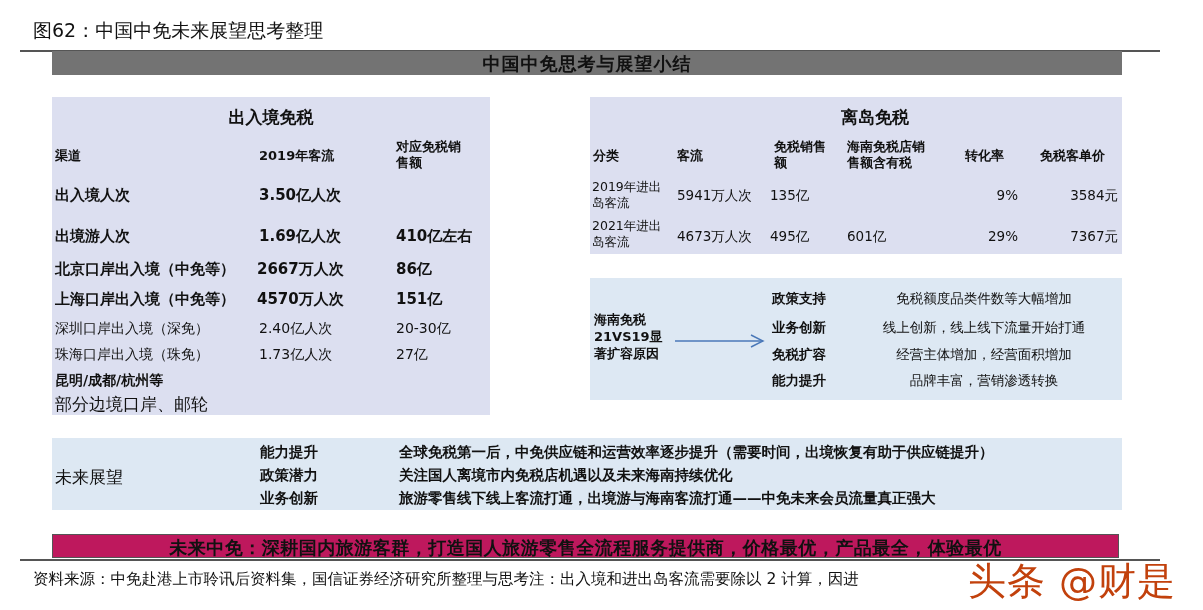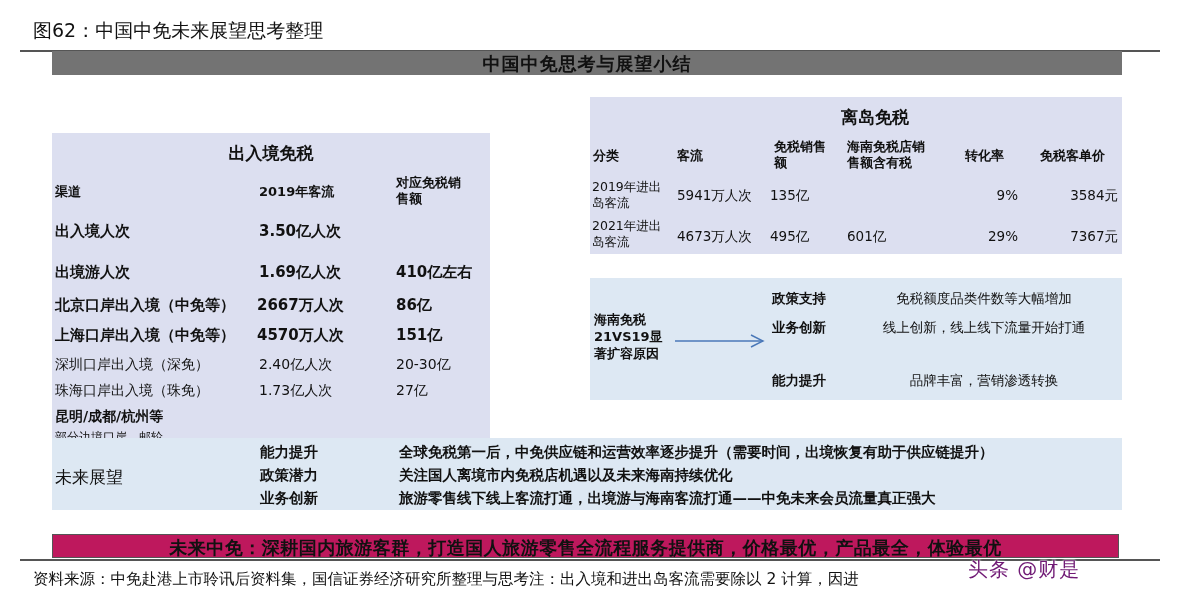--- a/index.html
+++ b/index.html
@@ -5,21 +5,21 @@
   html, body { margin:0; padding:0; background:#ffffff; }
   body { width:1203px; height:610px; position:relative; overflow:hidden;
          font-family:"DejaVu Sans", "Liberation Sans", sans-serif; color:#111; }
   .abs { position:absolute; }
   .fig-title { left:33px; top:18px; font-size:19px; color:#111; white-space:nowrap; }
   .rule-top { left:20px; top:50px; width:1140px; height:0; border-top:2px solid #555; }
   .banner { left:52px; top:51px; width:1070px; height:24px; background:#737373; }
   .banner-title { position:absolute; left:0; right:0; top:1px; text-align:center; font-size:18px; font-weight:bold; letter-spacing:1px; }
 
   
-  .panel-left { left:52px; top:97px; width:438px; height:318px; background:#dcdff0;margin-top:36px; }
+  .panel-left { left:52px; top:97px; width:438px; height:318px; background:#dcdff0; }
   .pl-title { position:absolute; left:0; width:438px; top:9px; text-align:center; font-size:17px; font-weight:bold; }
   .pl-hdr { position:absolute; font-size:13px; font-weight:bold; line-height:16px; }
   .pl-row { position:absolute; left:0; width:438px; }
   .pl-row span { position:absolute; white-space:nowrap; }
   .c1 { left:3px; } .c2 { left:207px; } .c3 { left:344px; }
   .big { font-size:15px; font-weight:bold; }
   .norm { font-size:14px; }
 
   
   .panel-rt { left:590px; top:97px; width:532px; height:157px; background:#dcdff0; }
@@ -40,21 +40,21 @@
   .panel-fu { left:52px; top:438px; width:1070px; height:72px; background:#dde8f3; }
   .fu-label { position:absolute; left:3px; top:28px; font-size:17px; }
   .fu-row { position:absolute; left:0; height:22px; width:1070px; }
   .fu-row .k { position:absolute; left:208px; font-size:14.5px; font-weight:bold; white-space:nowrap; }
   .fu-row .v { position:absolute; left:347px; font-size:14.5px; font-weight:bold; white-space:nowrap; }
 
   .slogan { left:52px; top:534px; width:1067px; height:24px; border:1px solid #555; background:#be185d; box-sizing:border-box; }
   .slogan-text { position:absolute; left:0; right:0; top:1px; text-align:center; font-size:18px; font-weight:bold; letter-spacing:0.5px; white-space:nowrap; }
   .rule-bottom { left:20px; top:559px; width:1140px; height:0; border-top:2px solid #555; }
   .source { left:33px; top:569px; font-size:15.5px; white-space:nowrap; }
-  .watermark { left:968px; top:556px; font-size:20px; color:#701a75; white-space:nowrap; letter-spacing:1px;
+  .watermark { left:968px; top:556px; font-size:38px; color:#c2410c; white-space:nowrap; letter-spacing:1px;
                text-shadow: 0 0 2px #fff, 0 0 3px #fff; font-family:"DejaVu Sans", sans-serif; }
 </style>
 </head>
 <body>
 
 <div class="abs fig-title">图62：中国中免未来展望思考整理</div>
 <div class="abs rule-top"></div>
 
 <div class="abs banner">
   <div class="banner-title">中国中免思考与展望小结</div>
@@ -96,21 +96,21 @@
   </div>
   <div class="pl-row" style="top:249px;">
     <span class="c1 norm">珠海口岸出入境（珠免）</span>
     <span class="c2 norm">1.73亿人次</span>
     <span class="c3 norm">27亿</span>
   </div>
   <div class="pl-row" style="top:275px;">
     <span class="c1" style="font-size:14px;font-weight:bold;">昆明/成都/杭州等</span>
   </div>
   <div class="pl-row" style="top:296px;">
-    <span class="c1" style="font-size:12px;">部分边境口岸、邮轮</span>
+    <span class="c1" style="font-size:17px;">部分边境口岸、邮轮</span>
   </div>
 </div>
 
 <div class="abs panel-rt">
   <div class="rt-title">离岛免税</div>
   <div class="rt-hdr" style="left:3px;top:51px;">分类</div>
   <div class="rt-hdr" style="left:87px;top:51px;">客流</div>
   <div class="rt-hdr" style="left:184px;top:42px;">
     <div>免税销售</div>
     <div>额</div>
@@ -154,20 +154,24 @@
     <polyline points="76,1 88,7 76,13" fill="none" stroke="#4a78b8" stroke-width="1.5"></polyline>
   </svg>
   <div class="rb-item" style="top:12px;">
     <span class="k">政策支持</span>
     <span class="v">免税额度品类件数等大幅增加</span>
   </div>
   <div class="rb-item" style="top:41px;">
     <span class="k">业务创新</span>
     <span class="v">线上创新，线上线下流量开始打通</span>
   </div>
+  <div class="rb-item" style="top:68px;">
+    <span class="k">免税扩容</span>
+    <span class="v">经营主体增加，经营面积增加</span>
+  </div>
   <div class="rb-item" style="top:94px;">
     <span class="k">能力提升</span>
     <span class="v">品牌丰富，营销渗透转换</span>
   </div>
 </div>
 
 <div class="abs panel-fu">
   <div class="fu-label">未来展望</div>
   <div class="fu-row" style="top:5px;">
     <span class="k">能力提升</span>

